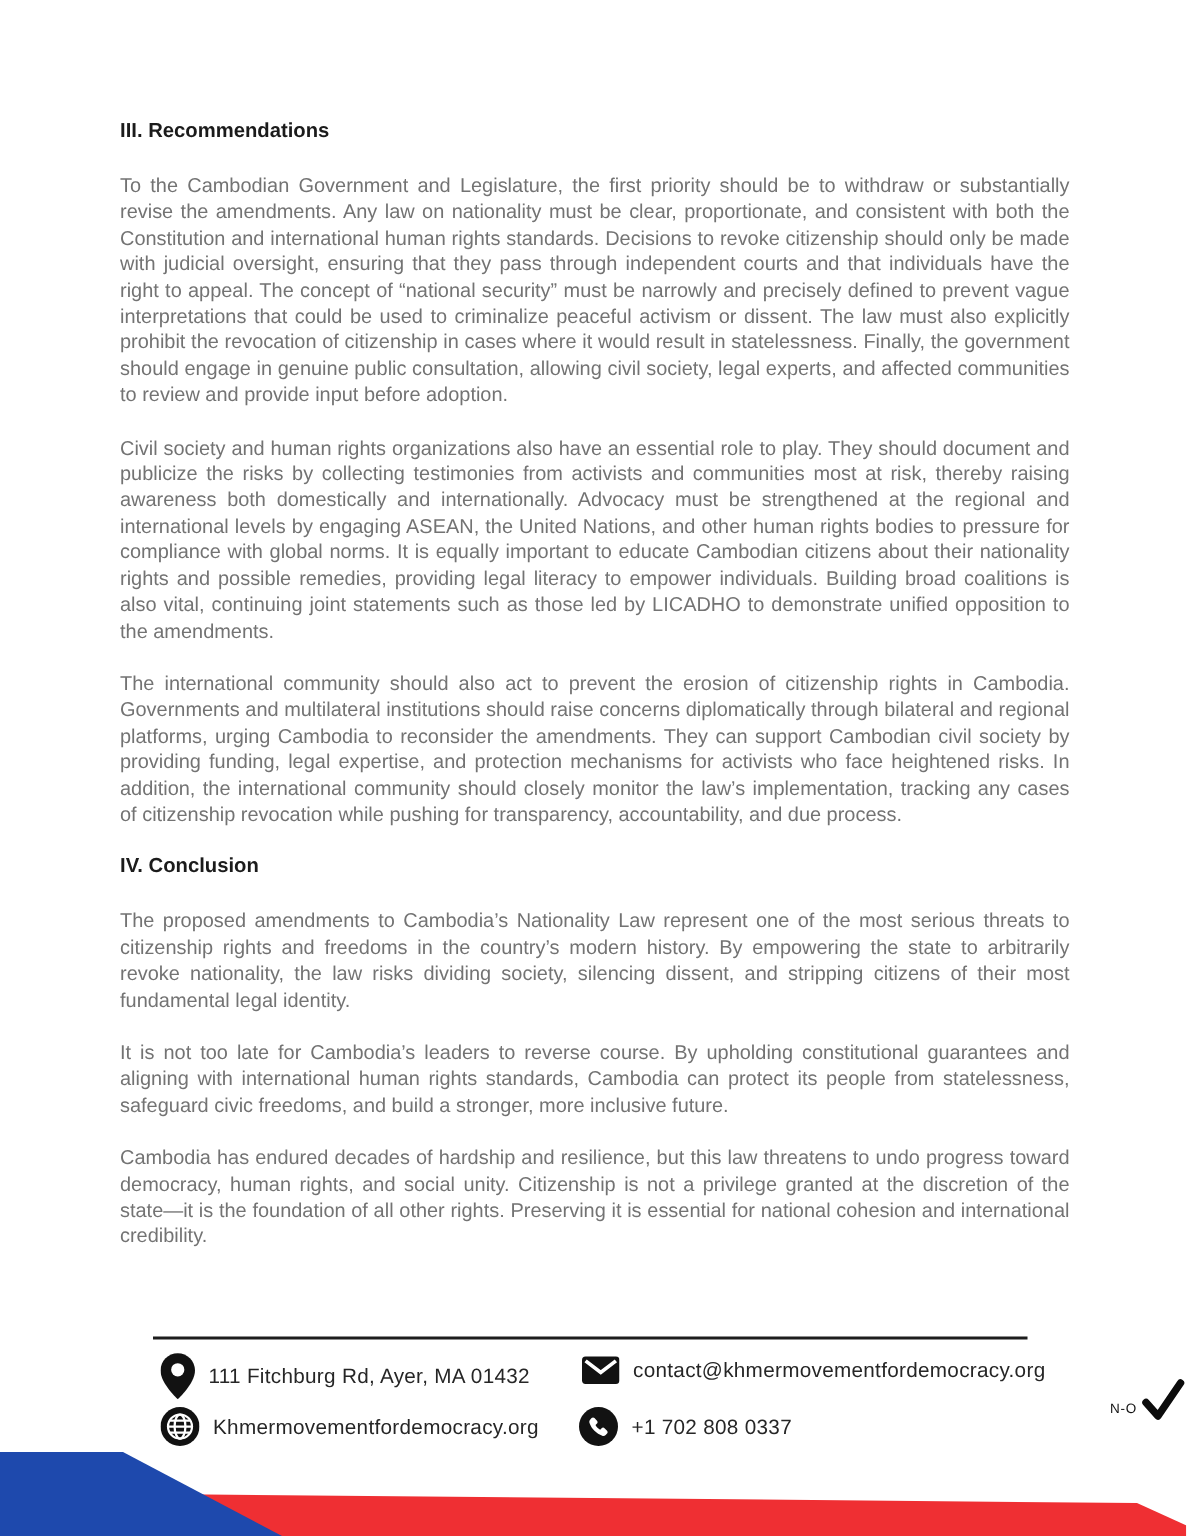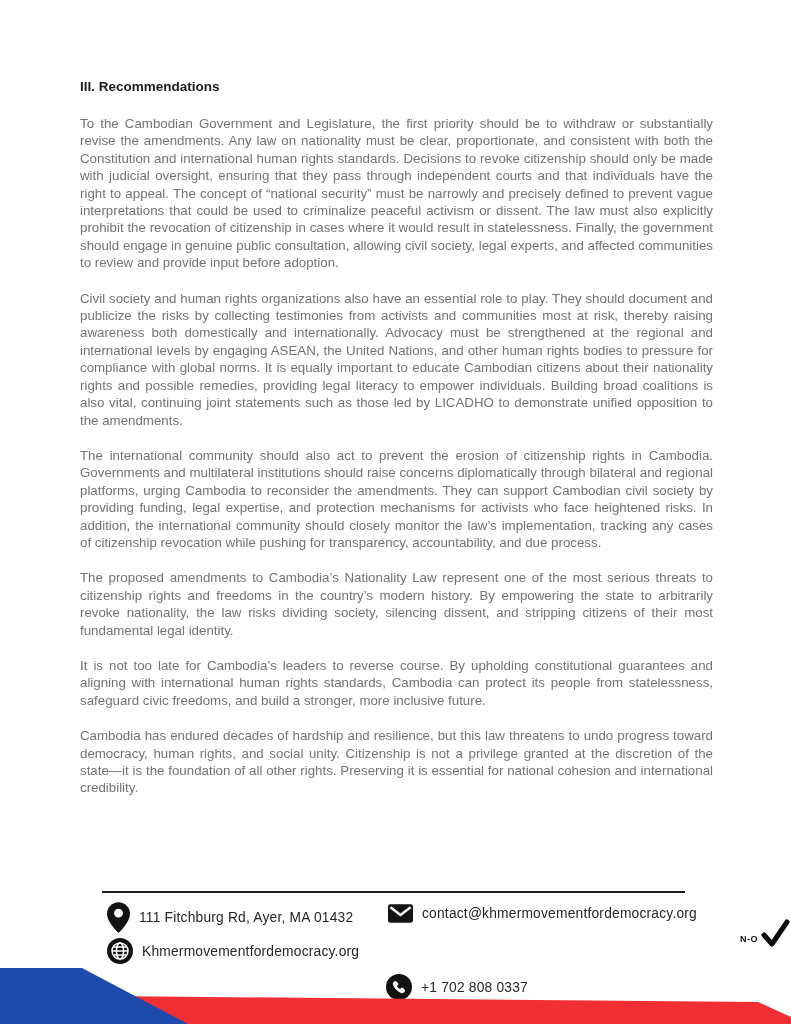--- a/index.html
+++ b/index.html
@@ -44,33 +44,33 @@
     align-items: center;
     gap: 9px;
     color: #262626;
     font-size: 13.8px;
     letter-spacing: 0.2px;
     white-space: nowrap;
   }
   .fi-addr   { left: 107px; top: 902px; }
   .fi-email  { left: 388px; top: 904px; }
   .fi-web    { left: 107px; top: 938px; }
-  .fi-phone  { left: 386px; top: 938px; margin-top: 36px; }
+  .fi-phone  { left: 386px; top: 938px; }
   .icon { display: inline-flex; align-items: center; justify-content: center; }
   .stamp {
     position: absolute;
     left: 740px;
     top: 919px;
     display: flex;
     align-items: center;
     gap: 2px;
   }
   .stamp-label {
     font-size: 9px;
-    font-weight: 700;
+    font-weight: 400;
     color: #111;
     letter-spacing: 0.5px;
     margin-top: 10px;
   }
   .bottom-art {
     position: absolute;
     left: 0;
     bottom: 0;
     width: 791px;
     height: 60px;
@@ -85,20 +85,21 @@
   <div class="content">
 
     <h2 class="section-heading">III. Recommendations</h2>
 
     <p class="para">To the Cambodian Government and Legislature, the first priority should be to withdraw or substantially revise the amendments. Any law on nationality must be clear, proportionate, and consistent with both the Constitution and international human rights standards. Decisions to revoke citizenship should only be made with judicial oversight, ensuring that they pass through independent courts and that individuals have the right to appeal. The concept of “national security” must be narrowly and precisely defined to prevent vague interpretations that could be used to criminalize peaceful activism or dissent. The law must also explicitly prohibit the revocation of citizenship in cases where it would result in statelessness. Finally, the government should engage in genuine public consultation, allowing civil society, legal experts, and affected communities to review and provide input before adoption.</p>
 
     <p class="para">Civil society and human rights organizations also have an essential role to play. They should document and publicize the risks by collecting testimonies from activists and communities most at risk, thereby raising awareness both domestically and internationally. Advocacy must be strengthened at the regional and international levels by engaging ASEAN, the United Nations, and other human rights bodies to pressure for compliance with global norms. It is equally important to educate Cambodian citizens about their nationality rights and possible remedies, providing legal literacy to empower individuals. Building broad coalitions is also vital, continuing joint statements such as those led by LICADHO to demonstrate unified opposition to the amendments.</p>
 
     <p class="para">The international community should also act to prevent the erosion of citizenship rights in Cambodia. Governments and multilateral institutions should raise concerns diplomatically through bilateral and regional platforms, urging Cambodia to reconsider the amendments. They can support Cambodian civil society by providing funding, legal expertise, and protection mechanisms for activists who face heightened risks. In addition, the international community should closely monitor the law’s implementation, tracking any cases of citizenship revocation while pushing for transparency, accountability, and due process.</p>
 
+    <h2 class="section-heading">IV. Conclusion</h2>
 
     <p class="para">The proposed amendments to Cambodia’s Nationality Law represent one of the most serious threats to citizenship rights and freedoms in the country’s modern history. By empowering the state to arbitrarily revoke nationality, the law risks dividing society, silencing dissent, and stripping citizens of their most fundamental legal identity.</p>
 
     <p class="para">It is not too late for Cambodia’s leaders to reverse course. By upholding constitutional guarantees and aligning with international human rights standards, Cambodia can protect its people from statelessness, safeguard civic freedoms, and build a stronger, more inclusive future.</p>
 
     <p class="para">Cambodia has endured decades of hardship and resilience, but this law threatens to undo progress toward democracy, human rights, and social unity. Citizenship is not a privilege granted at the discretion of the state—it is the foundation of all other rights. Preserving it is essential for national cohesion and international credibility.</p>
 
   </div>
 
   <div class="footer-rule"></div>

